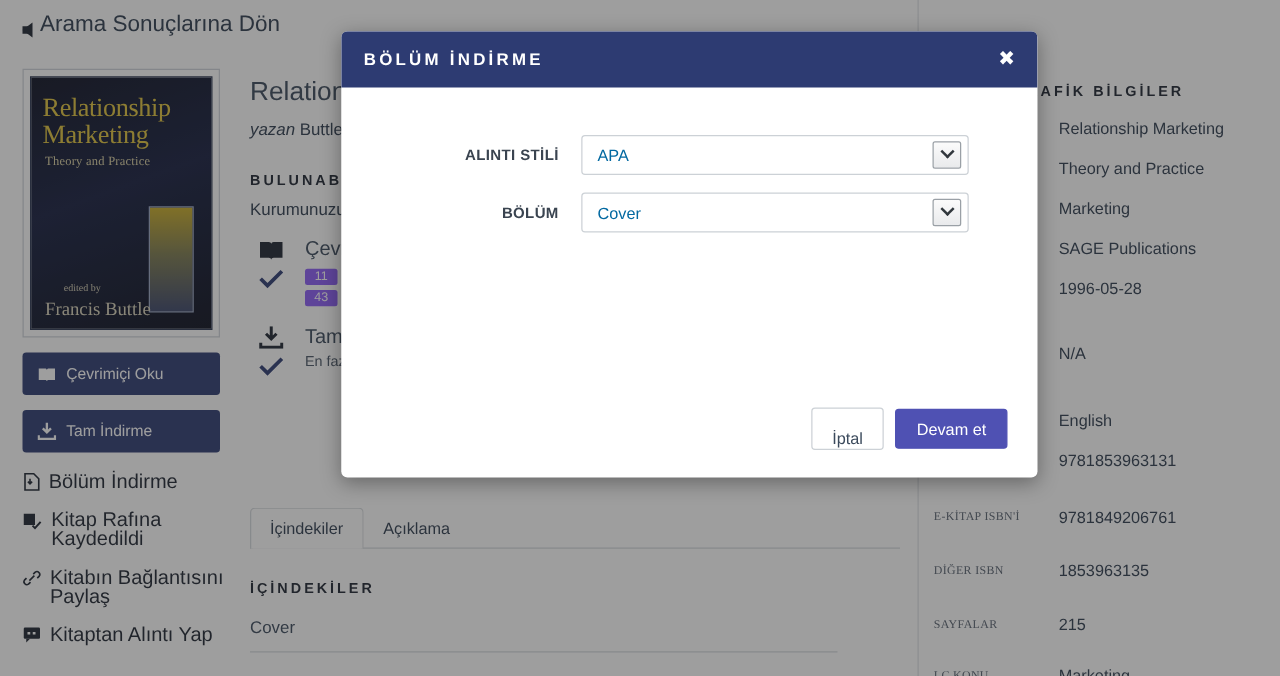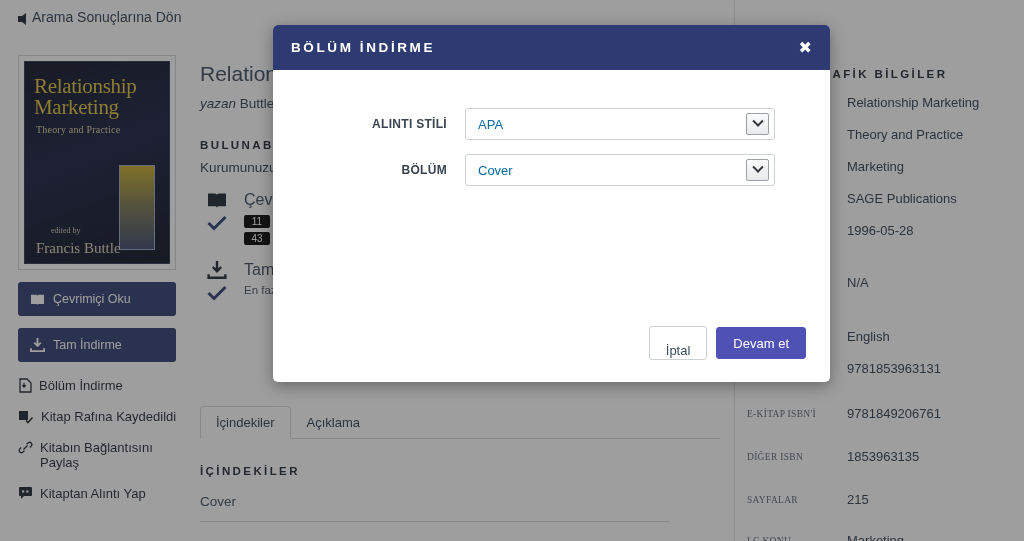--- a/index.html
+++ b/index.html
@@ -14,21 +14,21 @@
     width: 1024px; height: 541px;
     background: #ffffff;
   }
 
   
   .page { position: absolute; inset: 0; background: #fff; }
 
   .back-link {
     position: absolute; left: 18px; top: 9px;
     display: flex; align-items: flex-end; gap: 6px;
-    font-size: 14px; color: #2f3d4f;
+    font-size: 18px; color: #2f3d4f;
   }
   .arrow-left {
     width: 0; height: 0; position: relative;
     border-top: 6px solid transparent;
     border-bottom: 6px solid transparent;
     border-right: 8px solid #1d2430;
   }
   .arrow-left::after {
     content: ""; position: absolute; left: 0px; top: -3px;
     width: 7px; height: 6px; background: #1d2430;
@@ -83,21 +83,21 @@
     width: 158px; height: 34px;
     background: #2d3b72;
     color: #fff; border: none; border-radius: 3px;
     display: flex; align-items: center; gap: 8px;
     padding-left: 12px;
     font-size: 12.5px; font-family: inherit;
     margin-top: 12px; cursor: pointer;
   }
   .side-link {
     display: flex; align-items: flex-start; gap: 7px;
-    font-size: 13px; color: #1d2430;
+    font-size: 16px; color: #1d2430;
     margin-top: 16px; cursor: pointer; line-height: 15px;
     width: 165px;
   }
   .side-link .ic { flex: 0 0 auto; margin-top: 0px; }
 
   
   .ic { display: inline-block; }
   .ic svg { display: block; }
 
   
@@ -112,21 +112,21 @@
   }
   .sec-sub { font-size: 13.5px; color: #2f3d4f; margin-top: 9px; }
 
   .avail-row { display: flex; gap: 10px; margin-top: 16px; }
   .avail-icons { width: 34px; display: flex; flex-direction: column; align-items: center; gap: 6px; }
   .avail-body { flex: 1; }
   .avail-title { font-size: 16px; color: #3b4a5c; }
   .avail-note { font-size: 11.5px; color: #4a5666; margin-top: 5px; }
   .badges { display: flex; flex-direction: column; gap: 4px; margin-top: 6px; width: 26px; }
   .badge {
-    background: #000000; color: #fff;
+    background: #8b5cf6; color: #fff;
     font-size: 10px; text-align: center;
     border-radius: 2px; padding: 1px 0;
   }
 
   
   .tabs { position: absolute; left: 200px; top: 405px; width: 520px; }
   .tabstrip { display: flex; align-items: flex-start; border-bottom: 1px solid #d6dade; height: 34px; }
   .tab {
     font-size: 13px; color: #2f3d4f;
     padding: 8px 15px 9px; cursor: pointer;

